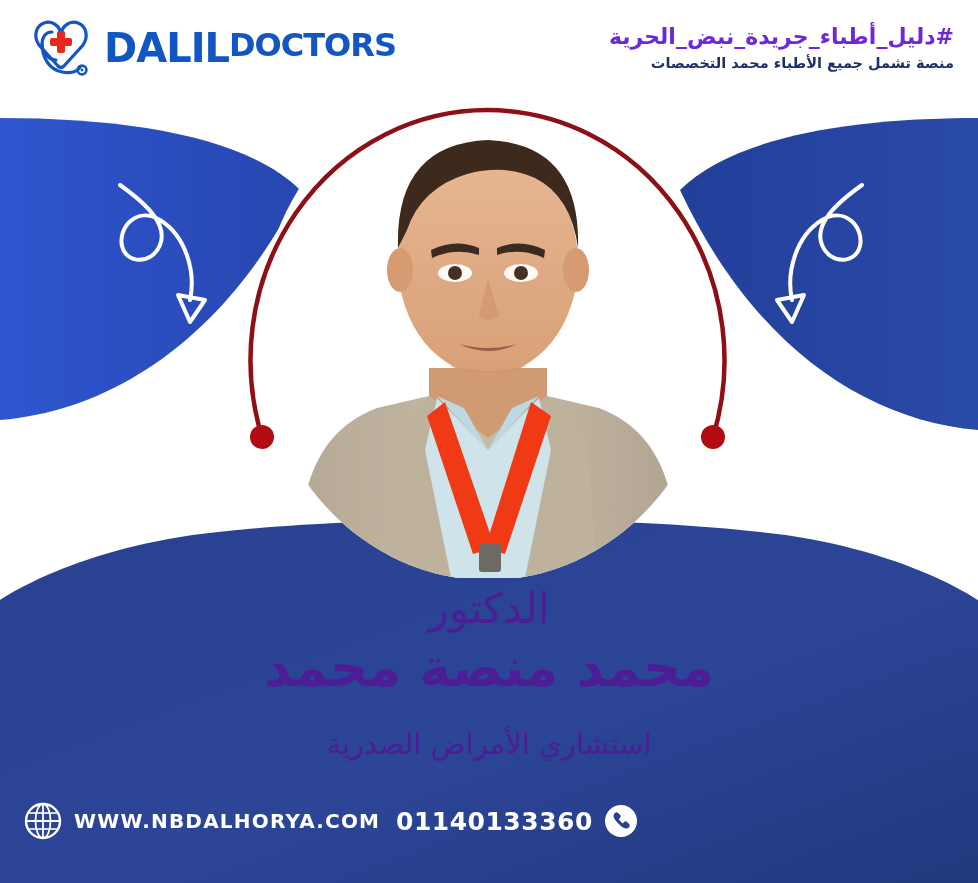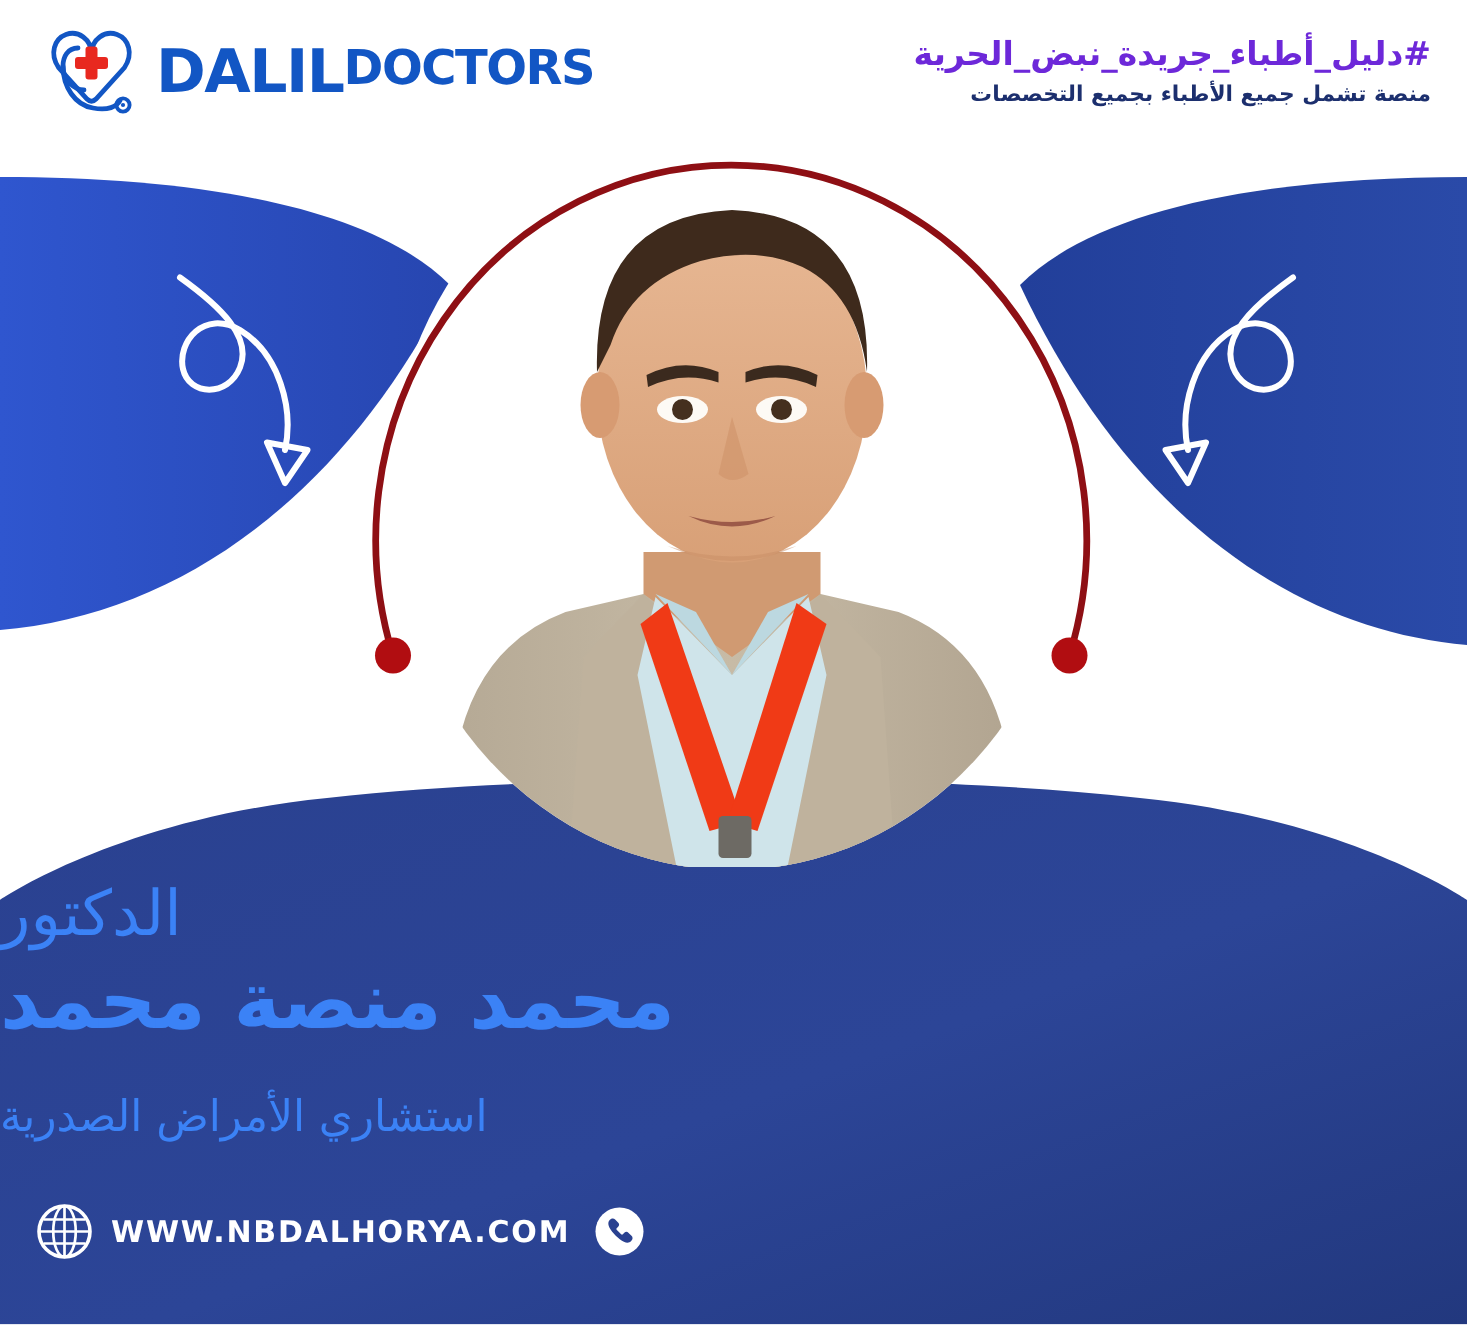--- a/index.html
+++ b/index.html
@@ -58,21 +58,21 @@
     overflow:hidden;
   }
   .photo{position:absolute;left:0;top:0;width:458px;height:500px;}
 
   
   .arc{position:absolute;left:0;top:0;width:978px;height:883px;z-index:25;pointer-events:none;}
 
   
   .bottom-text{
     position:absolute;left:0;top:586px;width:978px;
-    z-index:30;text-align:left;direction:rtl;color:#3b82f6;
+    z-index:30;text-align:center;direction:rtl;color:#4c1d95;
   }
   .bottom-text .doc-title{
     font-size:42px;font-weight:400;letter-spacing:0px;line-height:1.1;
   }
   .bottom-text .doc-name{
     font-size:53px;font-weight:bold;margin-top:6px;line-height:1.15;
   }
   .bottom-text .doc-spec{
     font-size:29px;font-weight:400;margin-top:28px;line-height:1.2;
   }
@@ -228,21 +228,21 @@
         </g>
       </svg>
       <div class="logo-text">
         <div class="l1">DALIL</div>
         <div class="l2">DOCTORS</div>
       </div>
     </div>
 
     <div class="header-ar">
       <div class="hashtag">#دليل_أطباء_جريدة_نبض_الحرية</div>
-      <div class="tagline">منصة تشمل جميع الأطباء بجميع التخصصات</div>
+      <div class="tagline">منصة تشمل جميع الأطباء محمد التخصصات</div>
     </div>
   </div>
 
   <div class="bottom-text">
     <div class="doc-title">الدكتور</div>
     <div class="doc-name">محمد منصة محمد</div>
     <div class="doc-spec">استشاري الأمراض الصدرية</div>
   </div>
 
   <div class="footer">
@@ -252,20 +252,21 @@
         <ellipse cx="19" cy="19" rx="7.5" ry="17" fill="none" stroke="#fff" stroke-width="1.8"></ellipse>
         <line x1="19" y1="2" x2="19" y2="36" stroke="#fff" stroke-width="1.8"></line>
         <line x1="2" y1="19" x2="36" y2="19" stroke="#fff" stroke-width="1.8"></line>
         <path d="M5.2,11 H32.8" stroke="#fff" stroke-width="1.6" fill="none"></path>
         <path d="M5.2,27 H32.8" stroke="#fff" stroke-width="1.6" fill="none"></path>
       </svg>
       <span class="url">WWW.NBDALHORYA.COM</span>
     </div>
 
     <div class="f-phone">
+      <span class="num">01140133360</span>
       <svg class="phone-ic" viewBox="0 0 34 34">
         <circle cx="17" cy="17" r="16" fill="#ffffff"></circle>
         <path d="M10.6,9.2 c1.3,-1.3 2.6,-1.1 3.5,-0.2 l2.1,2.1 c0.8,0.8 0.7,1.9 -0.1,2.7
                  l-1,1 c-0.3,0.3 -0.3,0.7 0,1.1 l3,3 c0.4,0.4 0.8,0.4 1.1,0 l1,-1
                  c0.8,-0.8 1.9,-0.9 2.7,-0.1 l2.1,2.1 c0.9,0.9 1.1,2.2 -0.2,3.5
                  c-1.6,1.6 -4.2,1.5 -7.6,-1.2 c-1.9,-1.5 -3.6,-3.2 -5.1,-5.1
                  C9.1,13.4 9,10.8 10.6,9.2 Z" fill="#2a4190"></path>
       </svg>
     </div>
 

